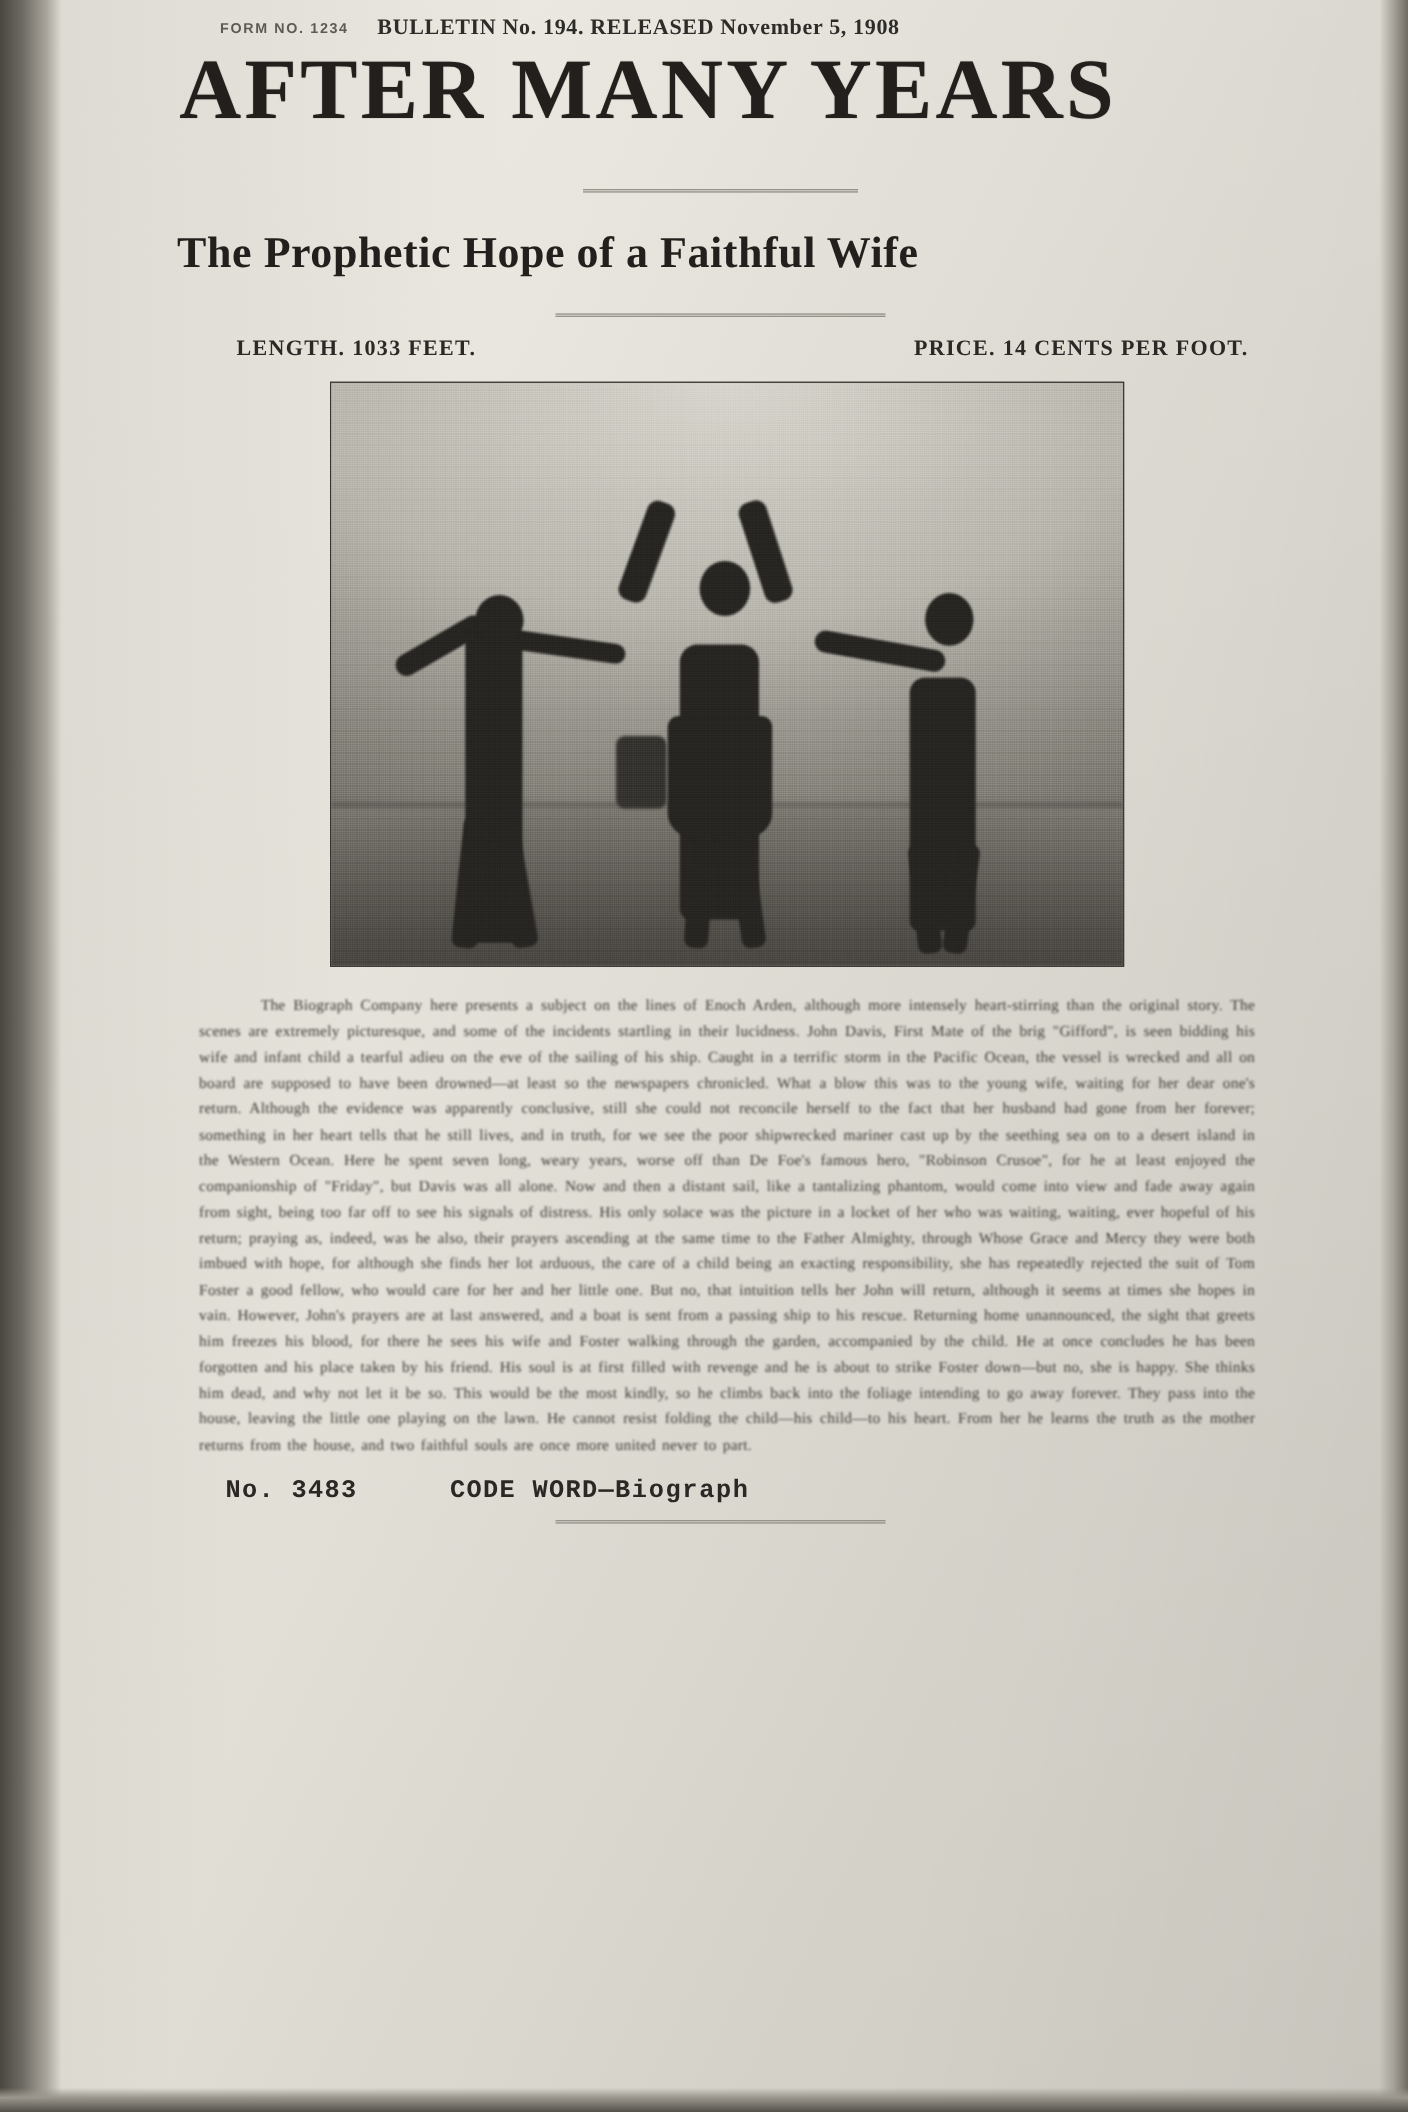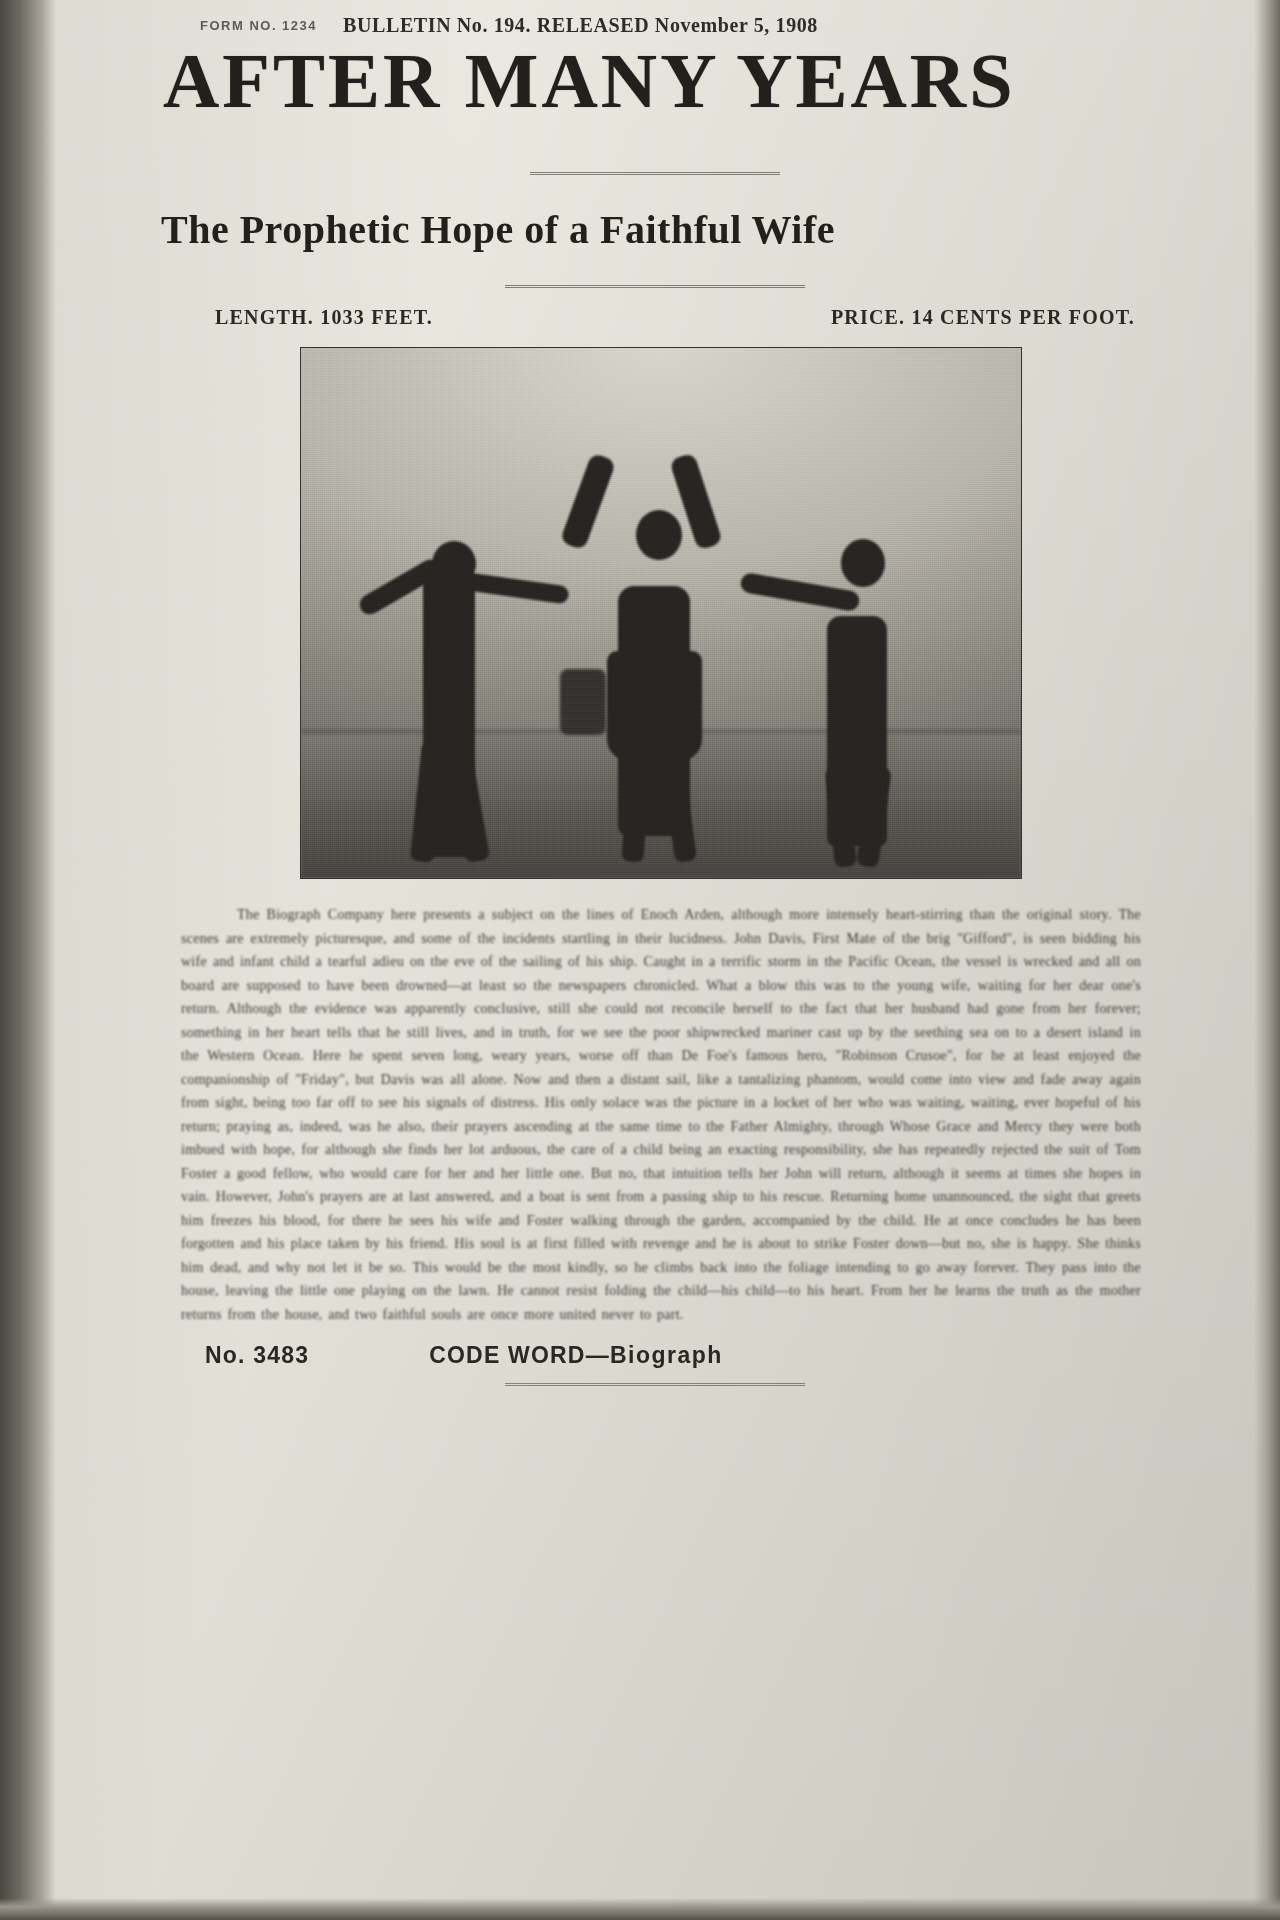--- a/index.html
+++ b/index.html
@@ -216,22 +216,22 @@
     word-spacing: 2px;
     filter: blur(0.85px) contrast(0.95);
     text-indent: 56px;
   }
 
   .footer {
     margin: 16px auto 0 auto;
     width: 960px;
     padding-left: 60px;
     display: flex;
-    gap: 120px;
-    font-family: Liberation Sans, sans-serif;
+    gap: 84px;
+    font-family: Liberation Mono, monospace;
     font-weight: bold;
     font-size: 23px;
     letter-spacing: 1.2px;
     color: #2a2724;
     filter: blur(0.3px);
   }
   .footer .code .word { letter-spacing: 1.5px; }
   .bottom-rule {
     margin: 14px auto 0 auto;
     width: 300px;

